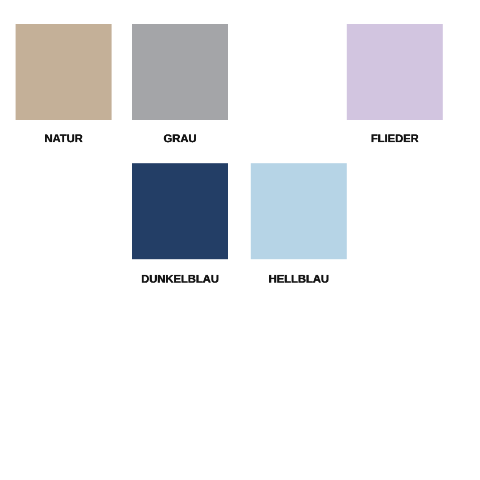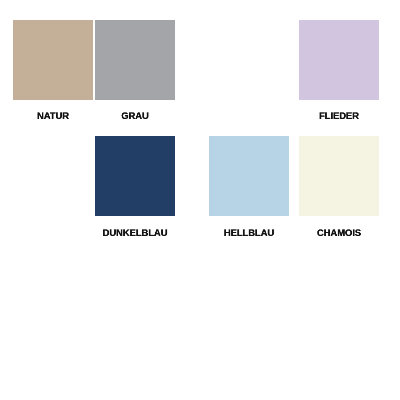--- a/index.html
+++ b/index.html
@@ -11,23 +11,23 @@
     overflow:hidden;
   }
   .palette {
     position:relative;
     width:400px; height:400px;
     background:#ffffff;
   }
   
   .swatch-cell { position:absolute; width:80px; height:93px; }
   .c1 { left:12.7px; }
-  .c2 { left:95px;text-decoration:underline; }
+  .c2 { left:110px;text-decoration:underline; }
   .c3 { left:208.7px; }
-  .c4 { left:299px;text-align:center; }
+  .c4 { left:289px;text-align:center; }
   .r1 { top:20px; }
   .r2 { top:136px; }
 
   .swatch { width:80px; height:80px; }
   
   .sw-natur      { background:#c4b098; }
   .sw-grau       { background:#a4a5a8; }
   .sw-puderrosa  { background:#e8e0e8; }
   .sw-flieder    { background:#d2c5e0; }
   .sw-mint       { background:#3ac4ba; }
@@ -102,22 +102,14 @@
 
   <div class="swatch-cell r2 c2">
     <div class="swatch sw-dunkelblau" style="background-color: rgb(35, 62, 102);"></div>
     <div class="swatch-label-wrap">
       <span class="swatch-label-scale">
         <span class="swatch-label">DUNKELBLAU</span>
       </span>
     </div>
   </div>
 
-  <div class="swatch-cell r2 c4">
-    <div class="swatch sw-chamois" style="background-color: rgb(245, 244, 227);"></div>
-    <div class="swatch-label-wrap">
-      <span class="swatch-label-scale">
-        <span class="swatch-label">CHAMOIS</span>
-      </span>
-    </div>
-  </div>
 
 </div>
 
 </body></html>

